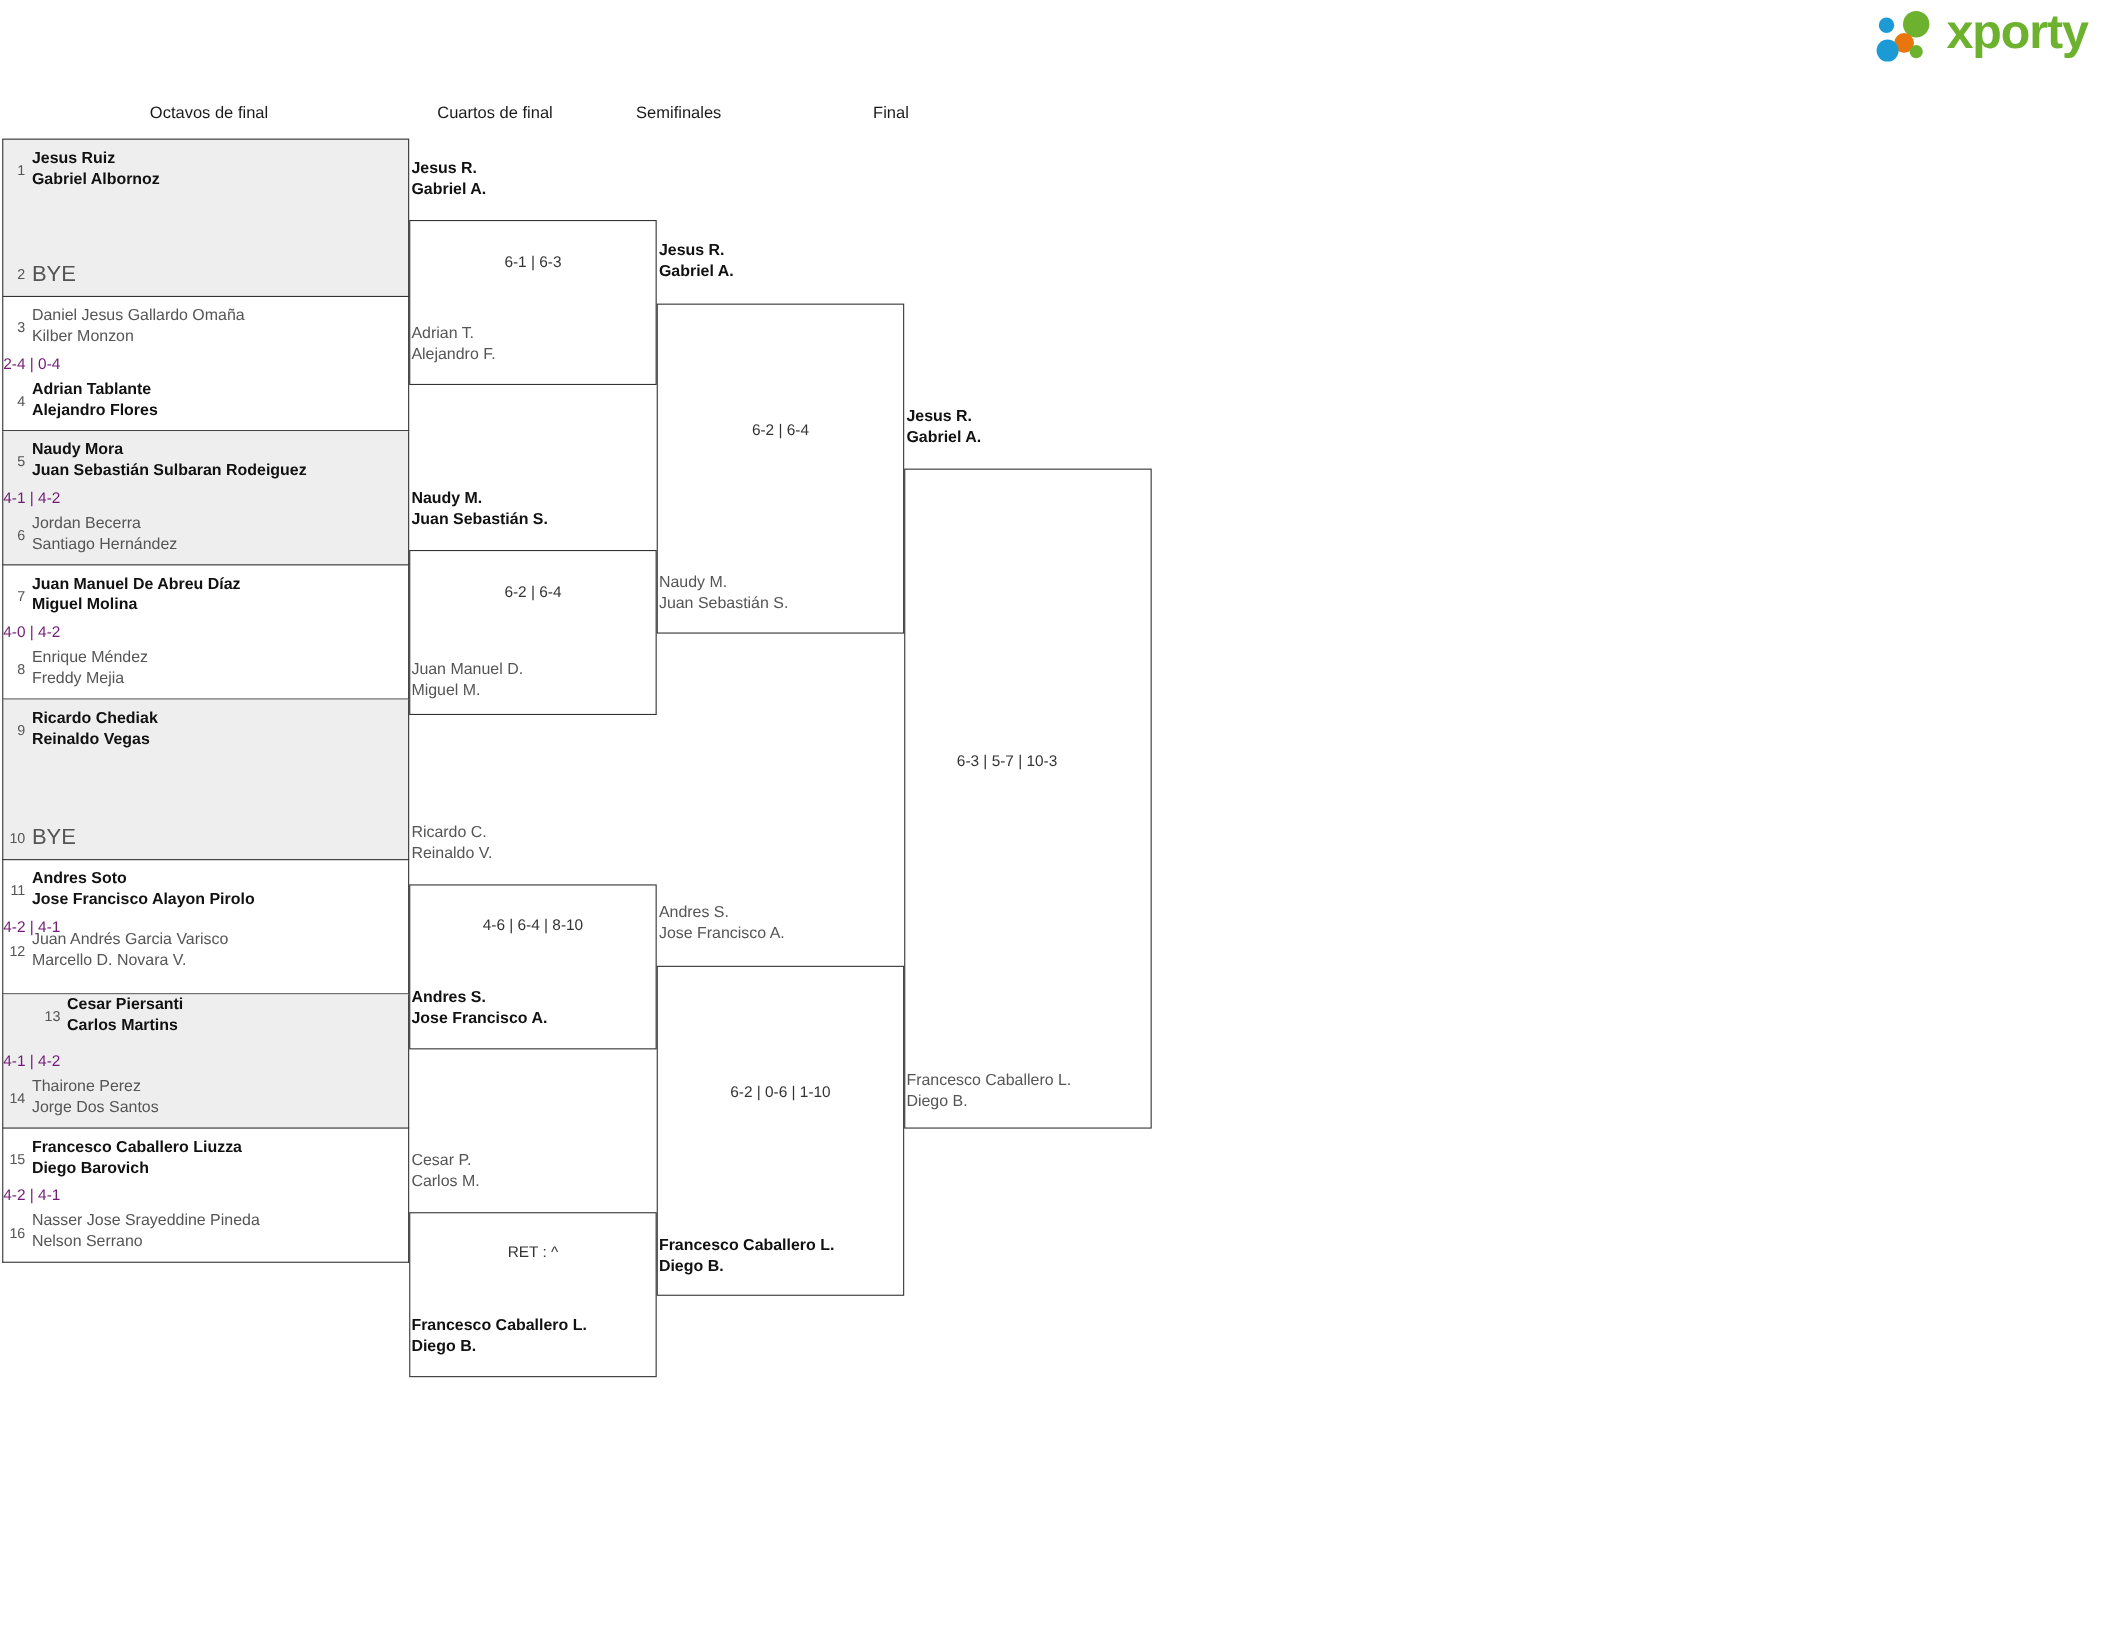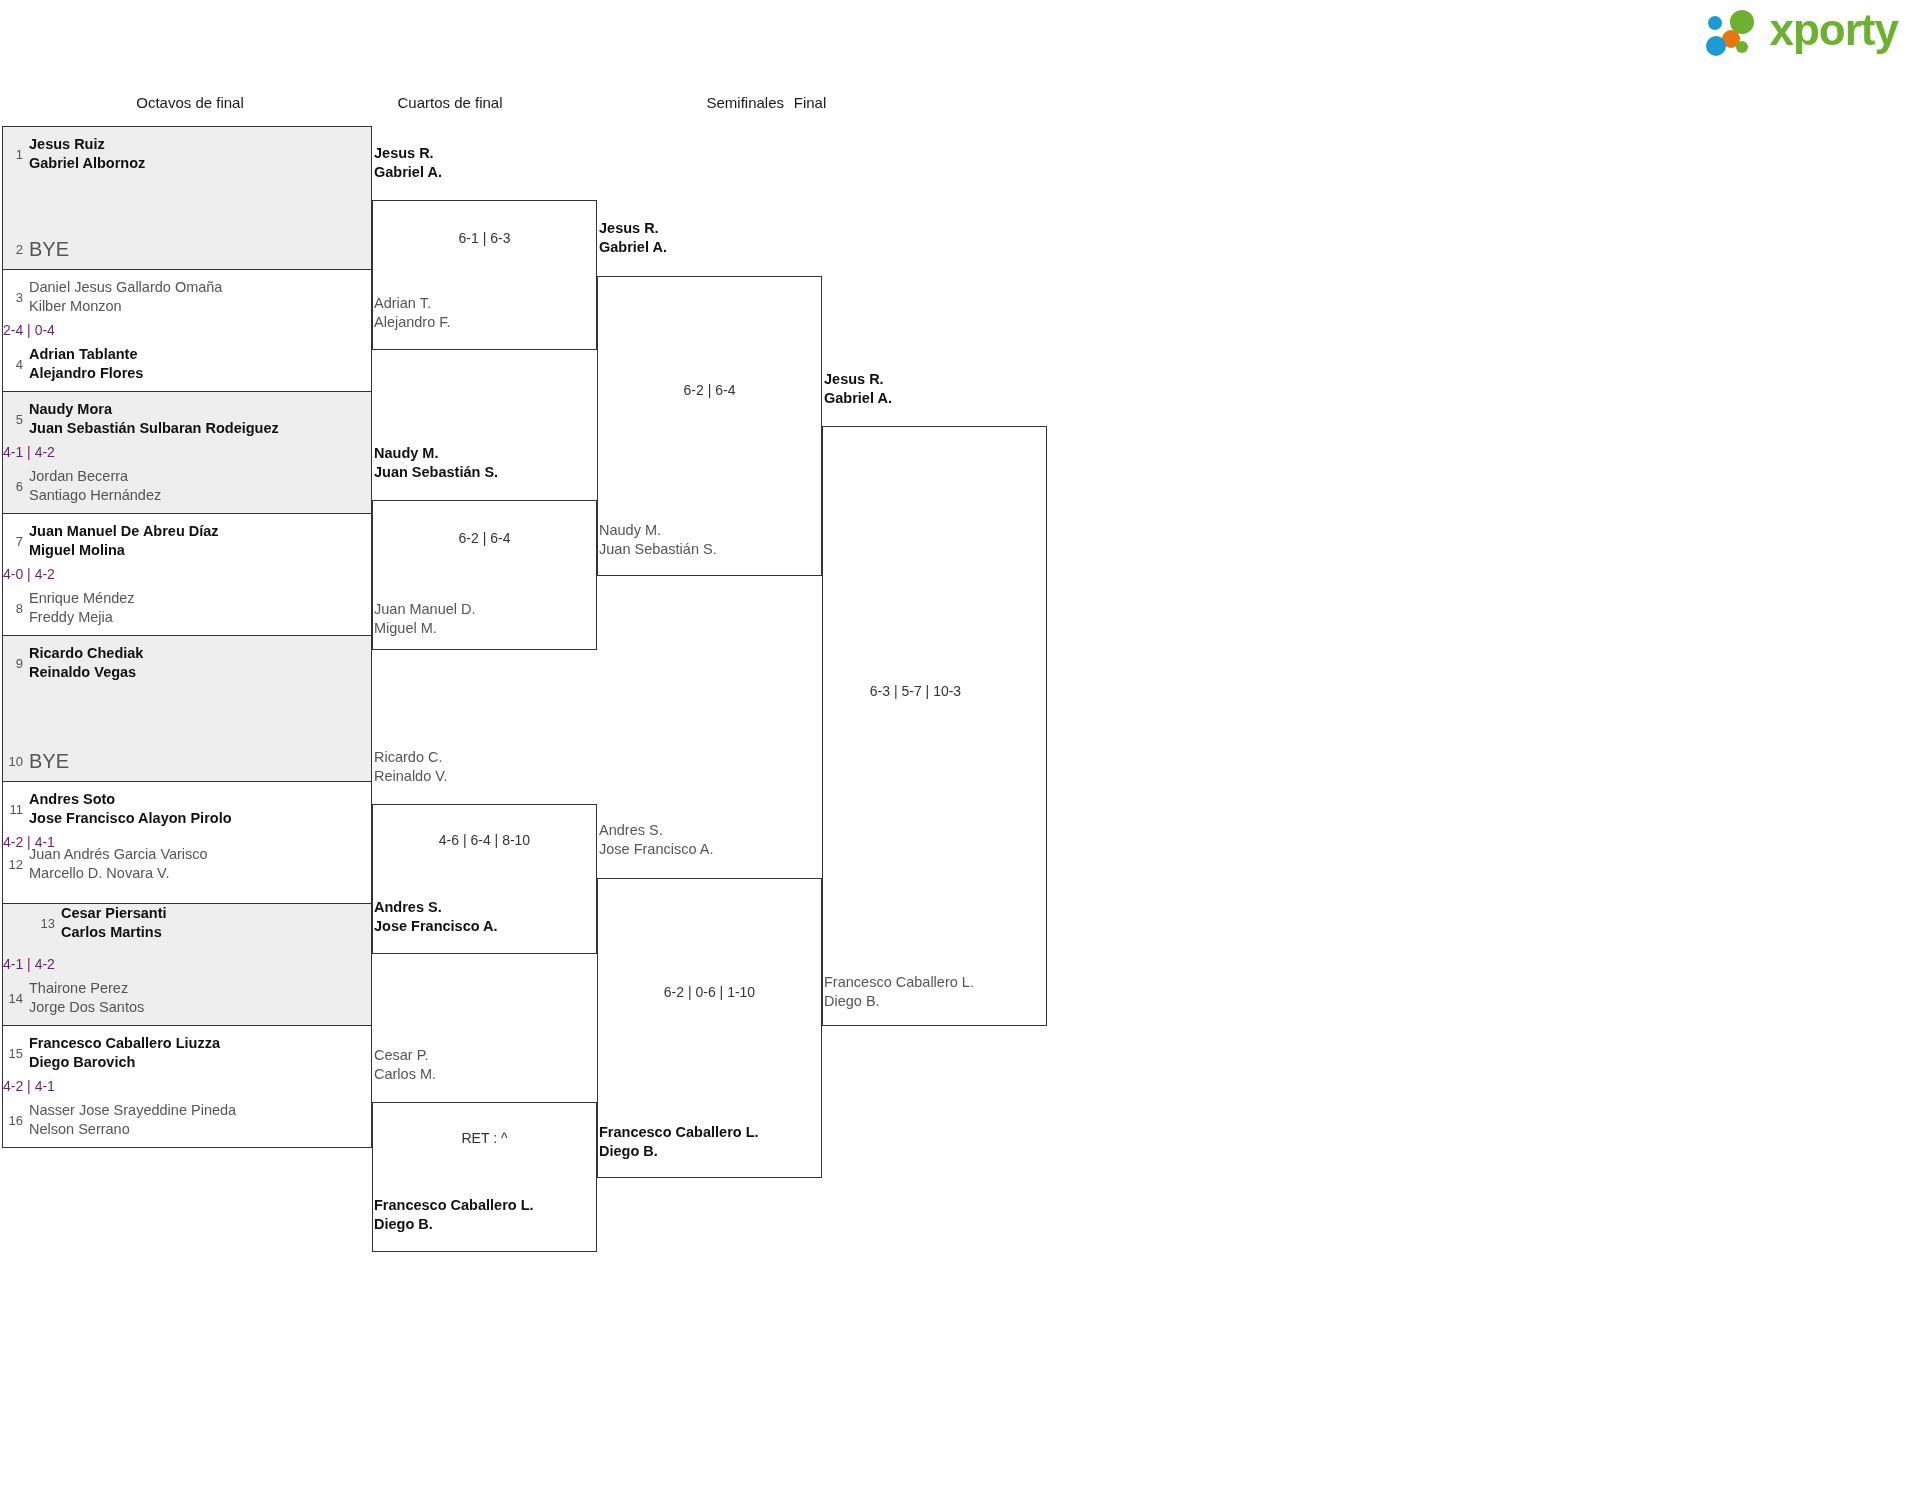--- a/index.html
+++ b/index.html
@@ -101,21 +101,21 @@
       <span class="dot green" style="left:24px; top:2px;  width:24px; height:24px;"></span>
       <span class="dot orange" style="left:16px; top:22px; width:18px; height:18px;"></span>
       <span class="dot blue" style="left:0px;  top:28px; width:20px; height:20px;"></span>
       <span class="dot green" style="left:30px; top:33px; width:12px; height:12px;"></span>
     </div>
     <div id="logo-word">xporty</div>
   </div>
 
   <div class="round-header" style="left:40px;  width:300px;">Octavos de final</div>
   <div class="round-header" style="left:300px; width:300px;">Cuartos de final</div>
-  <div class="round-header" style="left:544px; width:240px;text-align:right;">Semifinales</div>
+  <div class="round-header" style="left:497px; width:240px;">Semifinales</div>
   <div class="round-header" style="left:700px; width:220px;">Final</div>
 
   <div id="r1">
 
     <div class="r1-match first shaded" style="height:144px; width:370px;">
       <div class="r1-slot top winner" style="top:8px;">
         <div class="seed">1</div>
         <div class="names">
           <span class="n">Jesus Ruiz</span>
           <span class="n">Gabriel Albornoz</span>

